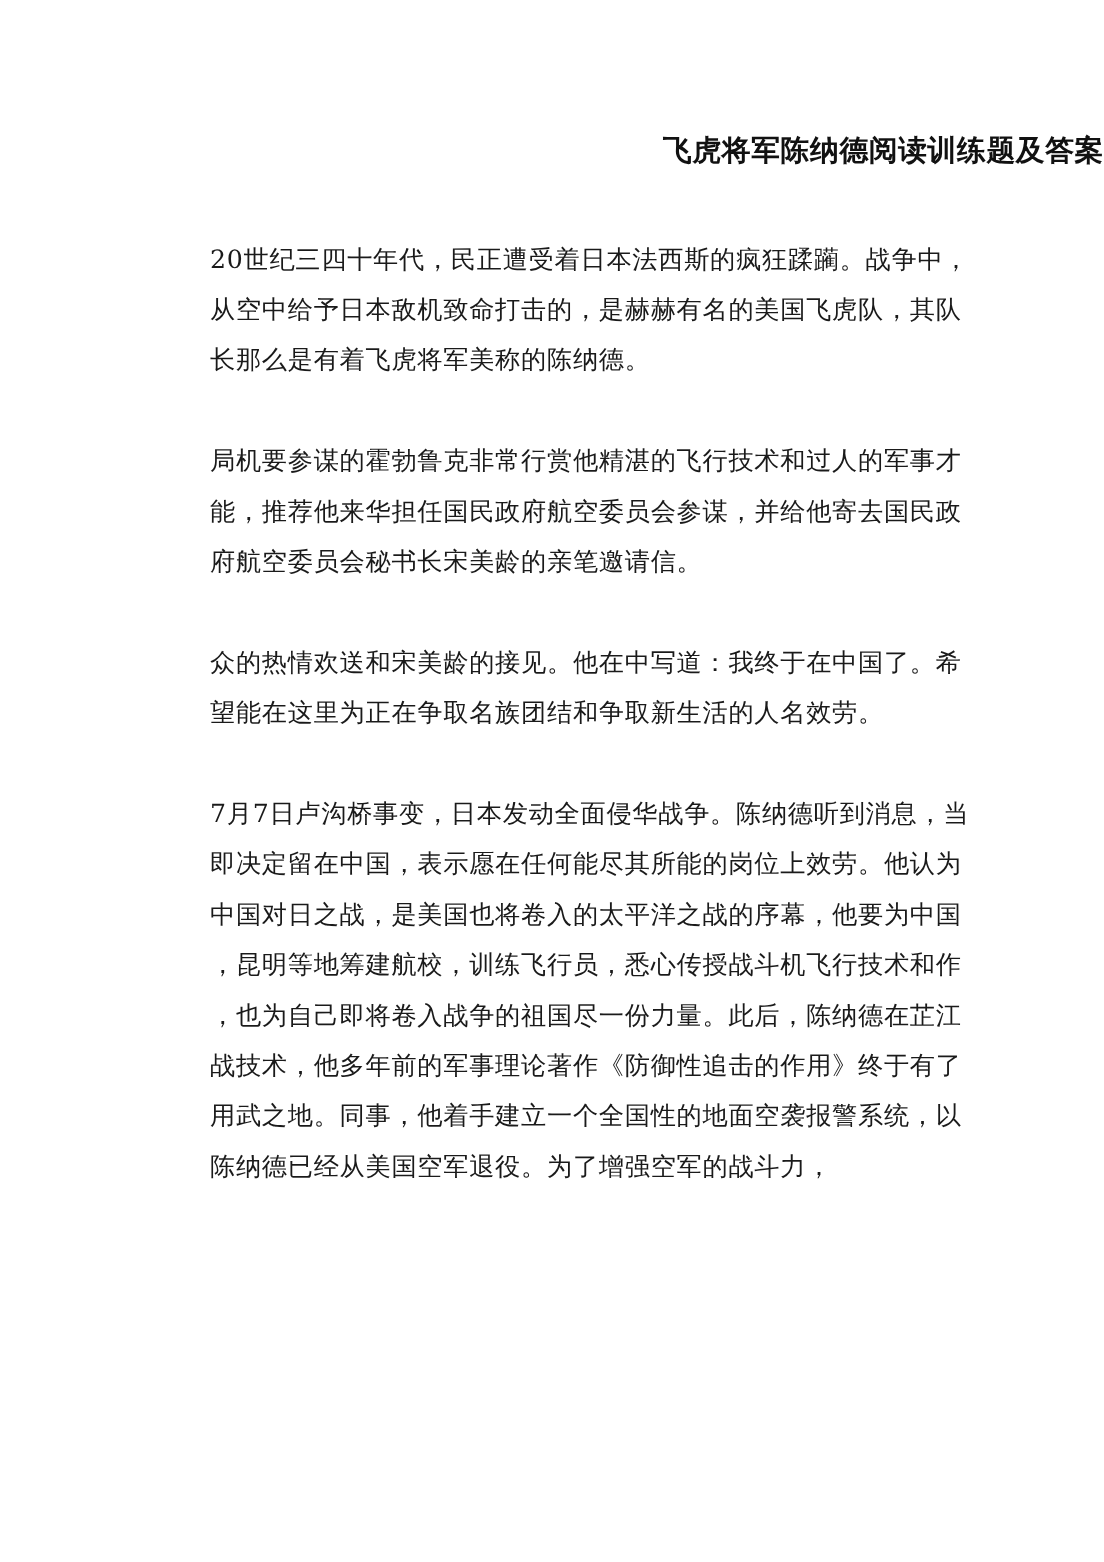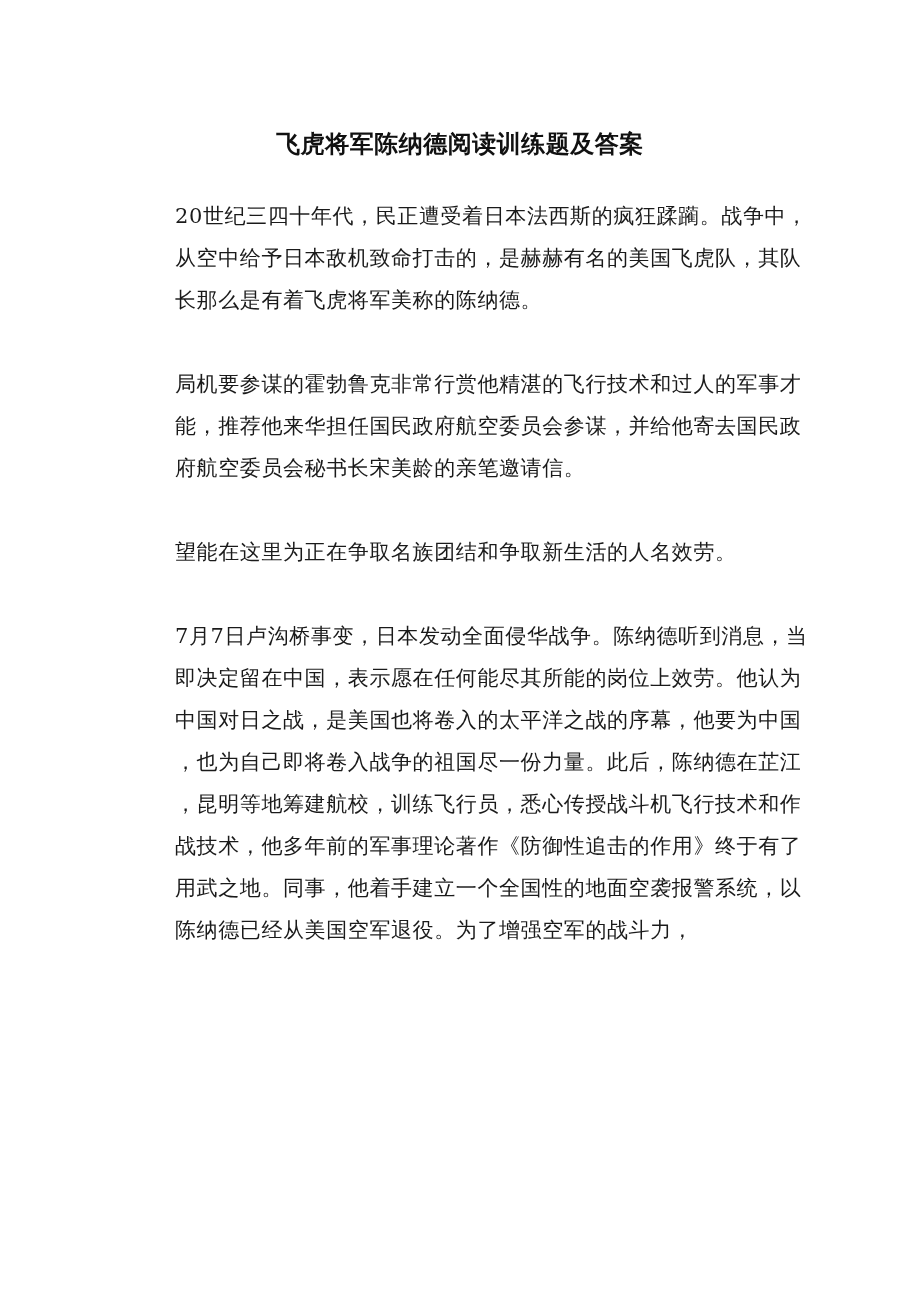--- a/index.html
+++ b/index.html
@@ -15,24 +15,24 @@
   }
   .page {
     position: absolute;
     left: 0; top: 0;
     width: 920px;
     height: 1302px;
     background: #ffffff;
   }
   .title {
     position: absolute;
-    top: 128px;
+    top: 109px;
     left: 0;
     width: 920px;
-    text-align: center;
+    text-align: right;
     font-family: "DejaVu Sans", "Liberation Sans", sans-serif;
     font-weight: bold;
     font-size: 24px;
     line-height: 32px;
     color: #111111;
     letter-spacing: 0.5px;
   }
   .body-text {
     position: absolute;
     left: 140px;
@@ -65,26 +65,27 @@
       <span class="line">20世纪三四十年代，民正遭受着日本法西斯的疯狂蹂躏。战争中，</span>
       <span class="line">从空中给予日本敌机致命打击的，是赫赫有名的美国飞虎队，其队</span>
       <span class="line">长那么是有着飞虎将军美称的陈纳德。</span>
     </div>
     <div class="para">
       <span class="line">局机要参谋的霍勃鲁克非常行赏他精湛的飞行技术和过人的军事才</span>
       <span class="line">能，推荐他来华担任国民政府航空委员会参谋，并给他寄去国民政</span>
       <span class="line">府航空委员会秘书长宋美龄的亲笔邀请信。</span>
     </div>
     <div class="para">
+      <span class="line">众的热情欢送和宋美龄的接见。他在中写道：我终于在中国了。希</span>
       <span class="line">望能在这里为正在争取名族团结和争取新生活的人名效劳。</span>
     </div>
     <div class="para">
       <span class="line">7月7日卢沟桥事变，日本发动全面侵华战争。陈纳德听到消息，当</span>
       <span class="line">即决定留在中国，表示愿在任何能尽其所能的岗位上效劳。他认为</span>
       <span class="line">中国对日之战，是美国也将卷入的太平洋之战的序幕，他要为中国</span>
+      <span class="line">，昆明等地筹建航校，训练飞行员，悉心传授战斗机飞行技术和作</span>
       <span class="line">，也为自己即将卷入战争的祖国尽一份力量。此后，陈纳德在芷江</span>
-      <span class="line">，昆明等地筹建航校，训练飞行员，悉心传授战斗机飞行技术和作</span>
       <span class="line">战技术，他多年前的军事理论著作《防御性追击的作用》终于有了</span>
       <span class="line">用武之地。同事，他着手建立一个全国性的地面空袭报警系统，以</span>
       <span class="line">陈纳德已经从美国空军退役。为了增强空军的战斗力，</span>
     </div>
   </div>
 </div>
 
 </body></html>

